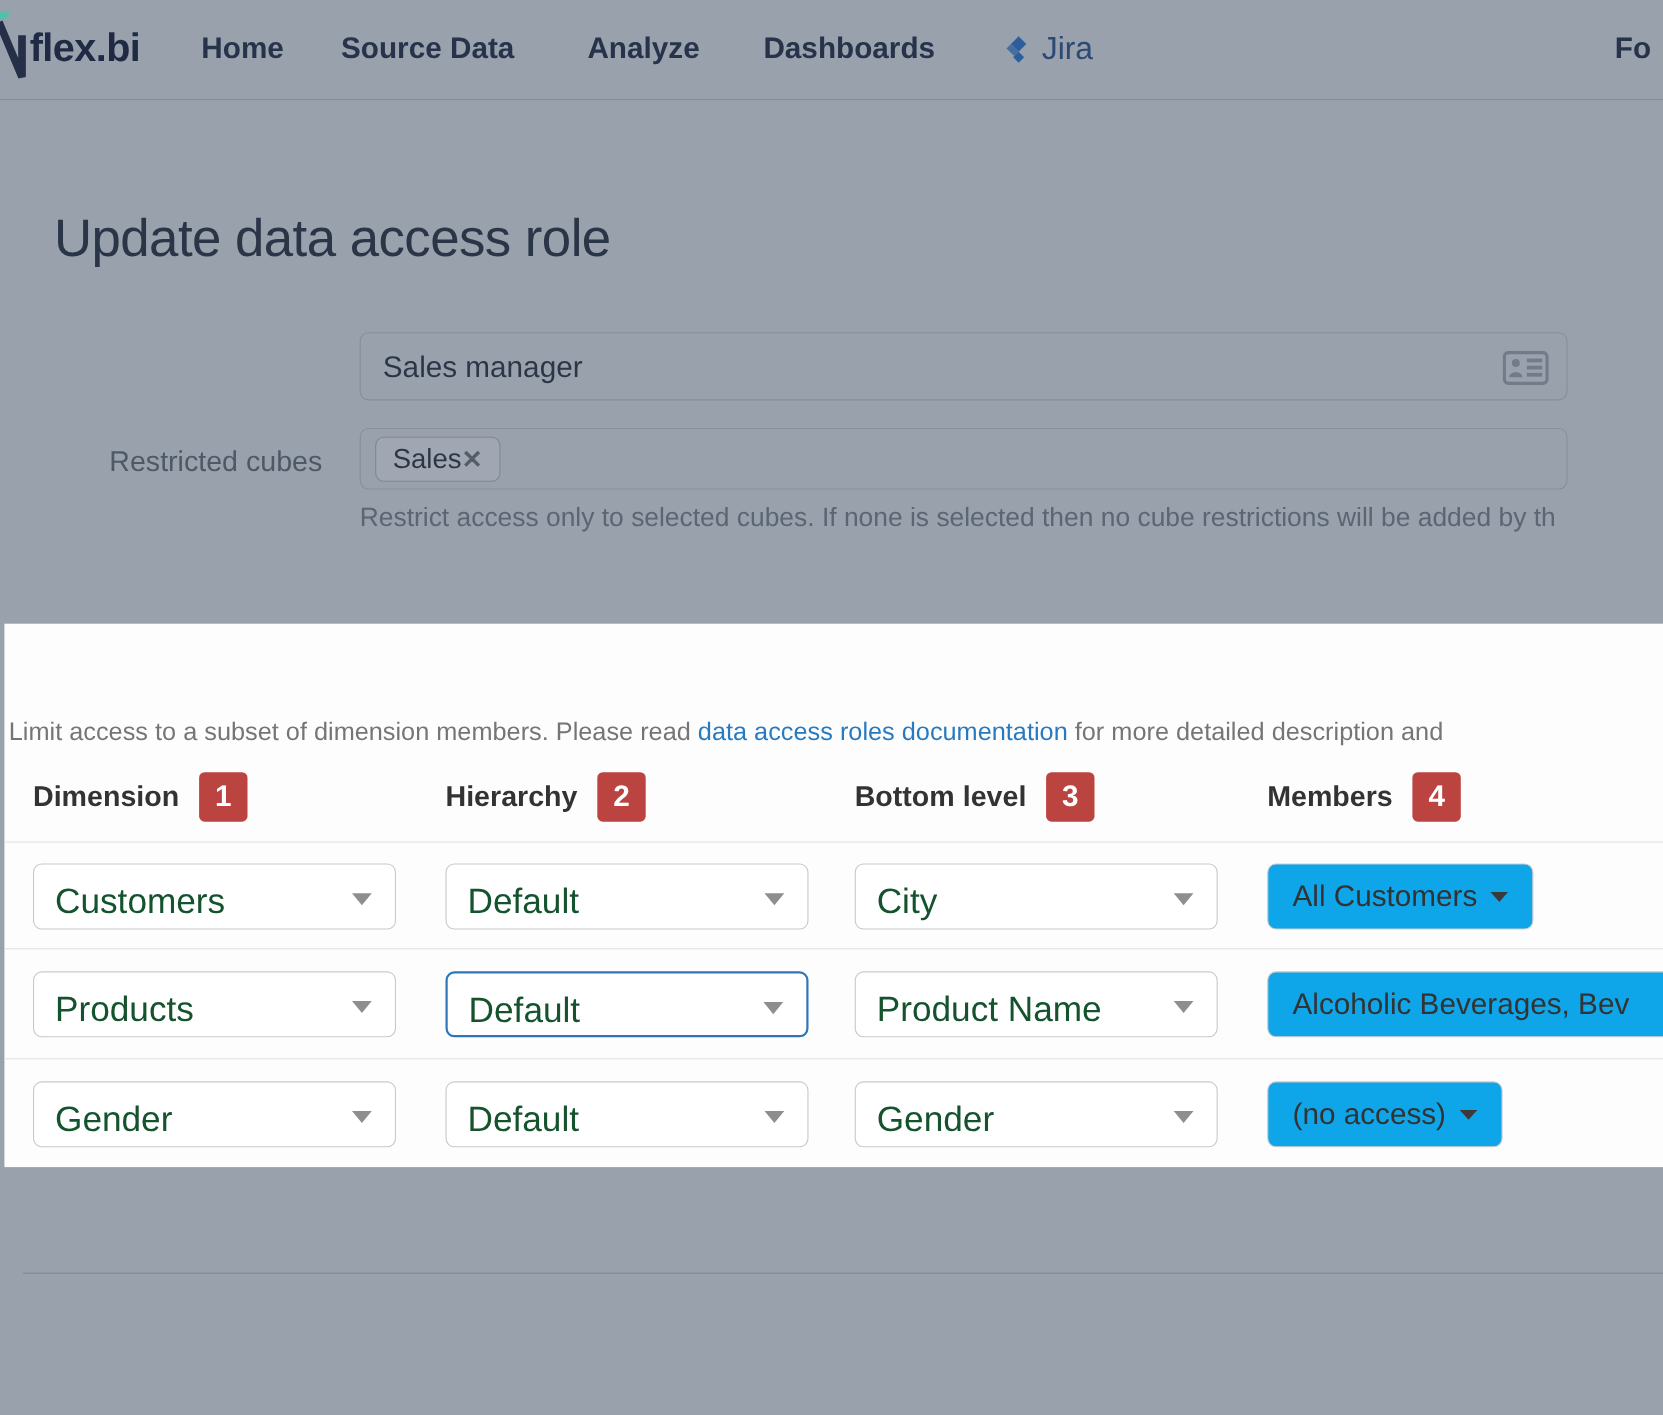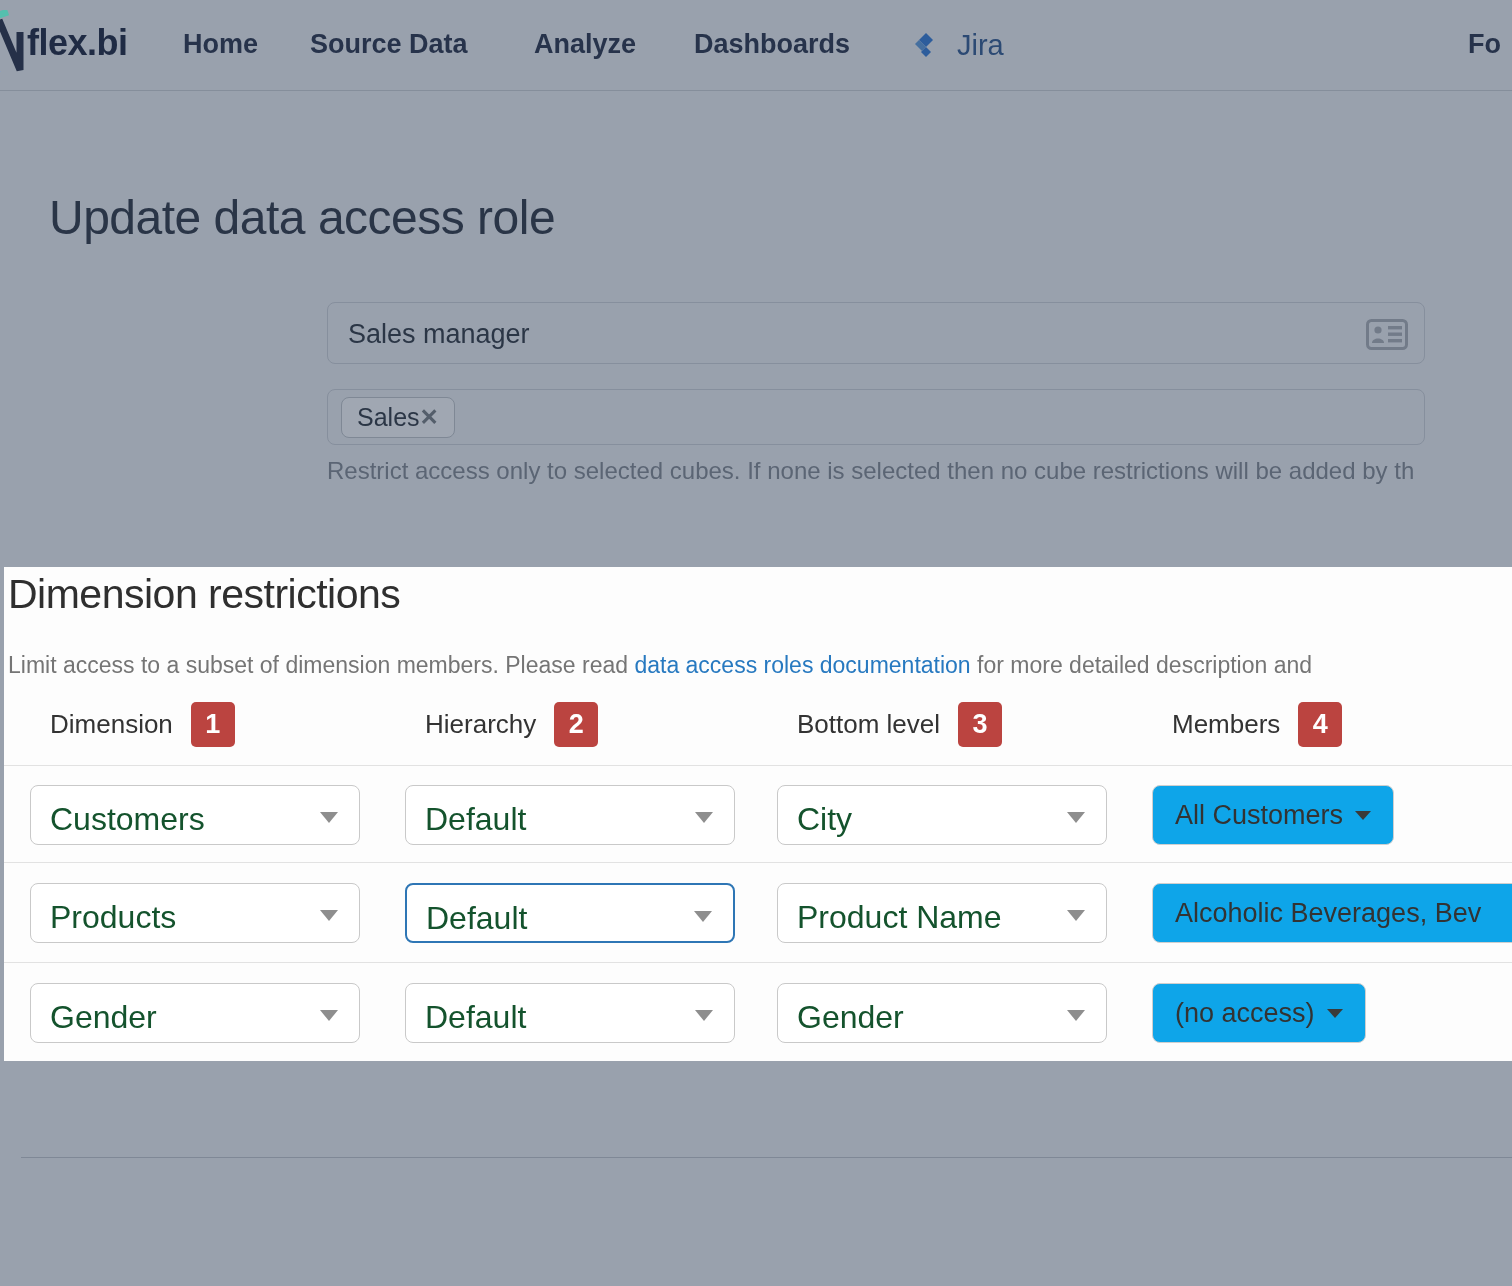--- a/index.html
+++ b/index.html
@@ -15,21 +15,21 @@
          border-bottom:1px solid #858e9b; }
   .brand-icon { position:absolute; left:-14px; top:10px; }
   .brand-word { position:absolute; left:27px; top:22px; font-size:36px; font-weight:700;
                 color:#1f2b44; letter-spacing:-0.5px; cursor:pointer; }
   .nav-link { position:absolute; top:29px; font-size:27px; font-weight:700;
               color:#27334b; text-decoration:none; cursor:pointer; }
   .nl-home { left:183px; }
   .nl-source { left:310px; }
   .nl-analyze { left:534px; }
   .nl-dash { left:694px; }
-  .nl-jira { left:913px; display:flex; align-items:center; gap:17px; font-weight:400;
+  .nl-jira { left:913px; display:flex; align-items:center; gap:7px; font-weight:400;
              color:#2c4a74; }
   .nl-jira span { font-size:29px; }
   .nl-right { left:1468px; }
 
   
   .page-title { position:absolute; left:21px; top:190px; font-size:48px; font-weight:400;
                 color:#2a3547; letter-spacing:-0.5px;margin-left:28px; }
 
   
   .form-label { position:absolute; font-size:26px; color:#4e5968; text-align:right; }
@@ -56,21 +56,21 @@
   
   .panel { position:absolute; left:4px; top:567px; width:1508px; height:494px;
            background:#fdfdfd; overflow:hidden; }
   .panel-title { position:absolute; left:4px; top:4px; font-size:41px; font-weight:400;
                  color:#2f2f2f; letter-spacing:-0.5px; }
   .panel-desc { position:absolute; left:4px; top:85px; width:1520px; white-space:nowrap;
                 overflow:hidden; font-size:23px; color:#757575; }
   .doc-link { color:#2779c0; text-decoration:none; cursor:pointer; }
 
   .col-head { position:absolute; top:135px; display:flex; align-items:center; gap:18px; }
-  .col-head .cl { font-size:26px; font-weight:400; color:#333;margin-left:20px; }
+  .col-head .cl { font-size:26px; font-weight:700; color:#333; }
   .badge { display:inline-block; min-width:44px; text-align:center; padding:7px 10px;
            background:#bb4440; border-radius:5px; color:#fff; font-size:27px; font-weight:700; }
 
   .hdiv { position:absolute; left:0; width:1508px; height:1px; background:#e2e2e2; }
   .hd-0 { top:198px; } .hd-1 { top:295px; } .hd-2 { top:395px; }
 
   .c0 { left:26px; } .c1 { left:401px; } .c2 { left:773px; } .c3 { left:1148px; }
   .r0 { top:218px; } .r1 { top:316px; } .r2 { top:416px; }
 
   .select { position:absolute; width:330px; height:60px; background:#fff;
@@ -134,30 +134,30 @@
     <svg class="vcard" width="42" height="31" viewBox="0 0 42 31">
       <rect x="1.5" y="1.5" width="39" height="28" rx="4" fill="none" stroke="#727b89" stroke-width="3"></rect>
       <circle cx="12" cy="11" r="3.6" fill="#727b89"></circle>
       <path d="M6 24 C6 18 18 18 18 24 Z" fill="#727b89"></path>
       <rect x="22" y="7" width="14" height="3.4" fill="#727b89"></rect>
       <rect x="22" y="13.5" width="14" height="3.4" fill="#727b89"></rect>
       <rect x="22" y="20" width="14" height="3.4" fill="#727b89"></rect>
     </svg>
   </div>
 
+  <div class="form-label lbl-cubes">Restricted cubes</div>
   <div class="tags-input">
     <span class="tag">
       <span class="t-label">Sales</span>
       <span class="t-x">✕</span>
     </span>
   </div>
   <div class="help-text">Restrict access only to selected cubes. If none is selected then no cube restrictions will be added by th</div>
 
   <section class="panel">
-    <h2 class="panel-title">Dimension restrictions</h2>
     <p class="panel-desc"><span>Limit access to a subset of dimension members. Please read </span><a class="doc-link">data access roles documentation</a><span> for more detailed description and</span></p>
 
     <div class="col-head c0">
       <span class="cl">Dimension</span>
       <span class="badge">1</span>
     </div>
     <div class="col-head c1">
       <span class="cl">Hierarchy</span>
       <span class="badge">2</span>
     </div>

